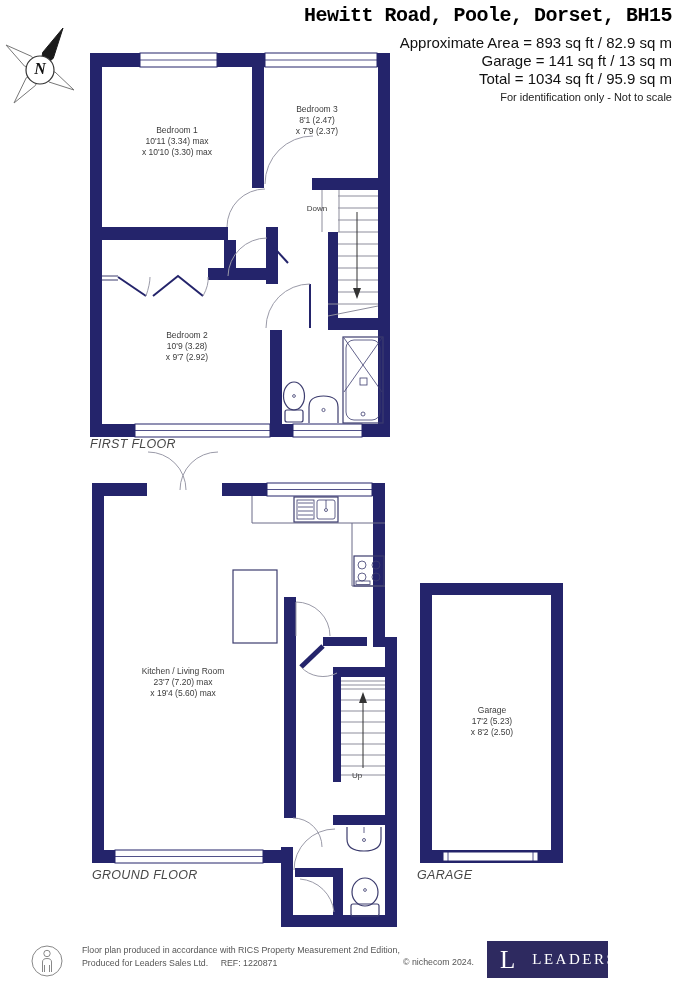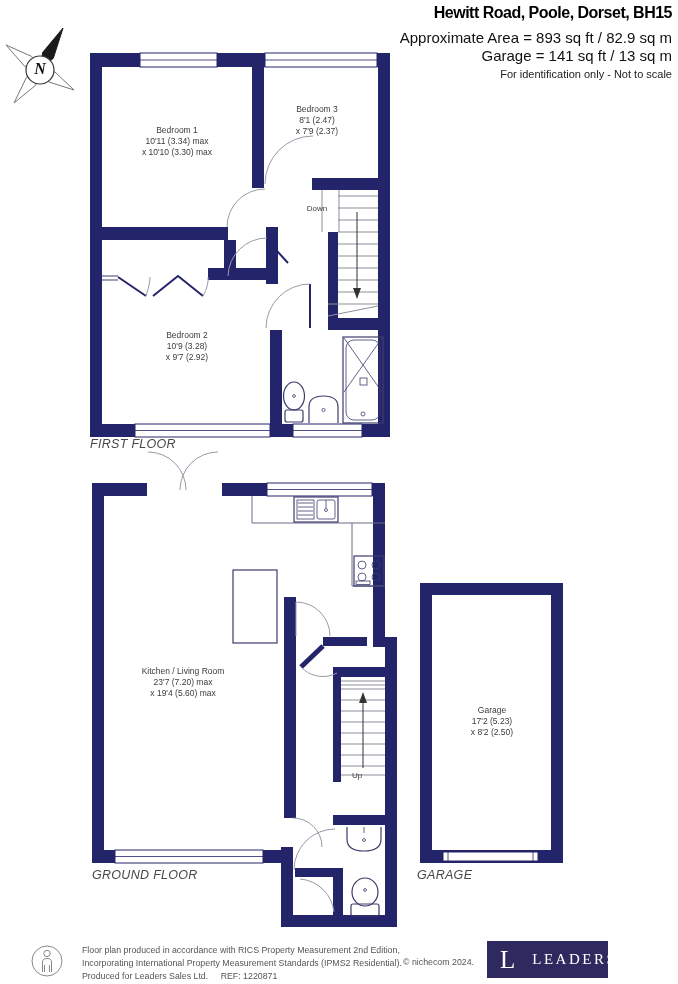--- a/index.html
+++ b/index.html
@@ -1,19 +1,19 @@
 <!DOCTYPE html>
 <html><head>
 <meta charset="utf-8">
 <style>
   html,body{margin:0;padding:0;background:#fff;}
   body{width:678px;height:984px;position:relative;font-family:"Liberation Sans",sans-serif;overflow:hidden;}
   .abs{position:absolute;}
   #header{position:absolute;top:4px;right:6px;text-align:right;color:#000;}
-  #title{font-size:16px;font-weight:bold;letter-spacing:-0.5px;}
+  #title{font-size:20px;font-weight:bold;letter-spacing:-0.5px;font-family:Liberation Mono, monospace;}
   .area-line{font-size:15px;line-height:18px;color:#111;}
   #note{font-size:11px;color:#222;margin-top:3px;}
   .room-label{position:absolute;text-align:center;font-size:8.5px;line-height:11px;color:#3b3b3b;}
   .room-label .rname{display:block;}
   .floor-title{position:absolute;font-size:12.5px;color:#474747;letter-spacing:0.3px;font-style:italic;}
   .stair-label{position:absolute;font-size:8px;color:#3b3b3b;text-align:center;width:60px;}
   #footer-text{position:absolute;left:82px;top:944px;font-size:8.8px;line-height:13px;color:#555;}
   #copyright{position:absolute;left:403px;top:957px;font-size:8.8px;color:#555;}
   #logo{position:absolute;left:487px;top:941px;width:121px;height:37px;background:#2e2a60;display:flex;align-items:center;color:#fff;font-family:"Liberation Serif",serif;}
   #logo .l{font-size:25px;padding:0 8px 0 13px;}
@@ -248,20 +248,21 @@
     <line x1="49.5" y1="972" x2="49.5" y2="965" stroke="#888" stroke-width="1"></line>
   </g>
 </svg>
 
 <div class="abs" style="left:26px;top:60px;width:28px;text-align:center;font-family:'Liberation Serif',serif;font-style:italic;font-weight:bold;font-size:16px;color:#111;">N</div>
 
 <div id="header">
   <div id="title">Hewitt Road, Poole, Dorset, BH15</div>
   <div class="area-line" style="margin-top:7px;">Approximate Area = 893 sq ft / 82.9 sq m</div>
   <div class="area-line">Garage = 141 sq ft / 13 sq m</div>
+  <div class="area-line">Total = 1034 sq ft / 95.9 sq m</div>
   <div id="note">For identification only - Not to scale</div>
 </div>
 
 <div class="room-label" style="left:97px;top:125px;width:160px;">
   <span class="rname">Bedroom 1</span>
   <span class="rname">10'11 (3.34) max</span>
   <span class="rname">x 10'10 (3.30) max</span>
 </div>
 <div class="room-label" style="left:257px;top:104px;width:120px;">
   <span class="rname">Bedroom 3</span>
@@ -286,21 +287,20 @@
 
 <div class="room-label" style="left:432px;top:705px;width:120px;">
   <span class="rname">Garage</span>
   <span class="rname">17'2 (5.23)</span>
   <span class="rname">x 8'2 (2.50)</span>
 </div>
 <div class="floor-title" style="left:417px;top:868px;">GARAGE</div>
 
 <div id="footer-text">
   <div>Floor plan produced in accordance with RICS Property Measurement 2nd Edition,</div>
-  <div>Incorporating International Property Measurement Standards (IPMS2 Residential).</div>
   <div>
     <span>Produced for Leaders Sales Ltd.</span>
     <span style="margin-left:10px;margin-top:12px;">REF: 1220871</span>
   </div>
 </div>
 <div id="copyright">© nichecom 2024.</div>
 <div id="logo">
   <span class="l">L</span>
   <span class="div"></span>
   <span class="brand">LEADERS</span>

